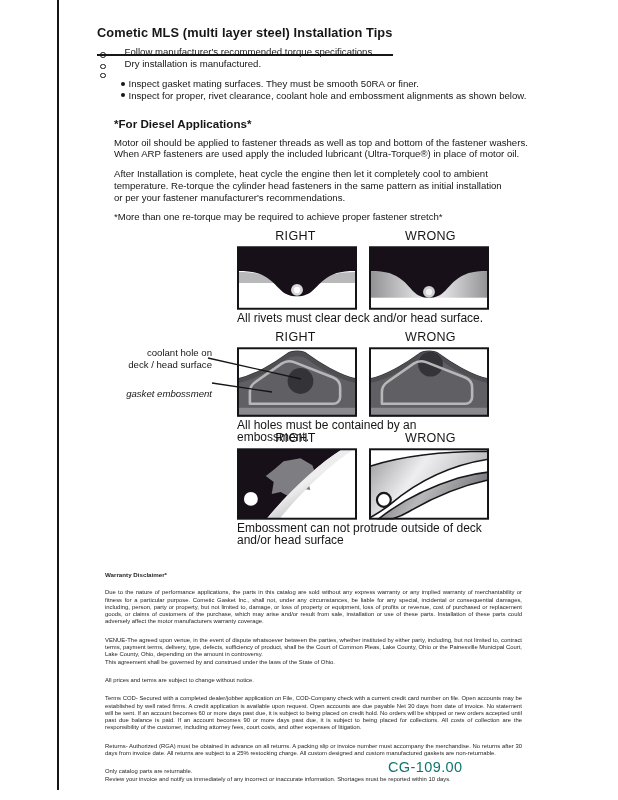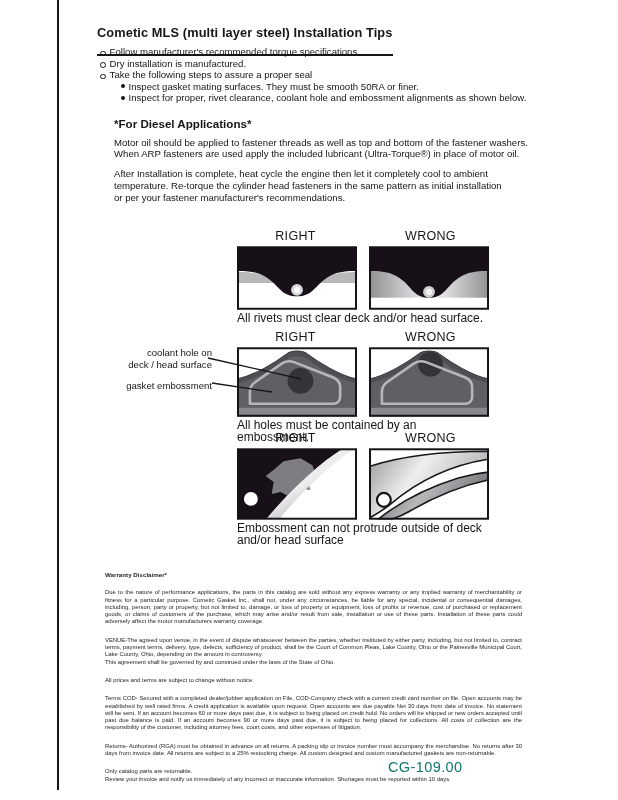--- a/index.html
+++ b/index.html
@@ -2,38 +2,38 @@
 <html style="--ink: #161616; --diagram-black: #171019; --deck-gray: #b9b9bb; --gasket-gray: #606064; --gasket-rim: #4e4e53; --emboss-line: #b7b7ba; --hole-dark: #343438; --blob-gray: #7e7e82;"><head>
 <meta charset="utf-8">
 <style>
   html,body{margin:0;padding:0;background:#ffffff;}
   #page{position:relative;width:618px;height:800px;background:#fff;overflow:hidden;
         font-family:"Liberation Sans","DejaVu Sans",sans-serif;color:var(--ink,#161616);}
   .vrule{position:absolute;left:57px;top:0;width:2px;height:790px;background:var(--ink,#161616);}
   .title{position:absolute;left:97px;top:25px;font-size:12.8px;font-weight:700;
          border-bottom:2px solid var(--ink,#161616);padding-bottom:14px;letter-spacing:.1px;}
   .bullets{position:absolute;left:100px;top:46px;width:480px;font-size:9.6px;line-height:11.6px;}
-  .b-row{display:flex;align-items:center;}
+  .b-row{display:flex;align-items:flex-end;gap:15px;}
   .b-marker{flex:none;width:3.6px;height:3.6px;border:1px solid var(--ink,#161616);border-radius:50%;margin:3.4px 4px 0 0;}
   .s-row{display:flex;align-items:flex-start;margin-left:21px;}
   .s-marker{flex:none;width:4px;height:4px;background:var(--ink,#161616);border-radius:50%;margin:3.4px 3.5px 0 0;}
   .diesel{position:absolute;left:114px;top:118px;width:470px;font-size:9.6px;line-height:11.7px;}
   .diesel .dh{font-size:11.6px;font-weight:700;margin:0 0 7px 0;}
   .diesel p{margin:0 0 8px 0;white-space:pre-line;}
   .figrow{position:absolute;left:237px;width:252px;}
   #row1{top:229px;} #row2{top:330px;} #row3{top:431px;}
   .figlabels{display:flex;gap:18px;margin-bottom:3px;}
   .figlabels span{display:block;text-align:center;font-size:12.5px;letter-spacing:.3px;}
   .figlabels span:first-child{width:120px;} .figlabels span:last-child{width:120px;}
   .figboxes{display:flex;gap:12px;}
   .figcap{font-size:12px;line-height:11.5px;margin-top:3px;white-space:pre-line;}
   .figcap.center{width:252px;}
   .f2label{position:absolute;text-align:right;font-size:9.6px;line-height:11.5px;white-space:pre-line;}
   #f2l1{left:118px;top:347px;width:94px;}
-  #f2l2{left:112px;top:380px;width:100px;}
+  #f2l2{left:112px;top:388px;width:100px;font-style:italic;}
   #leader-overlay{position:absolute;left:206px;top:354px;}
   .legal{position:absolute;left:105px;top:571px;width:417px;font-size:5.9px;line-height:7.3px;color:#252525;}
   .legal .lh{font-weight:700;font-size:6.2px;margin:0 0 11px 0;}
   .legal p{margin:0 0 11px 0;white-space:pre-line;text-align:justify;}
   .footer-code{position:absolute;left:388px;top:759px;font-size:14.5px;letter-spacing:.4px;color:#0f766e;}
   svg{display:block;}
 </style>
 </head>
 <body>
 
@@ -46,39 +46,39 @@
     <div class="b-row">
       <span class="b-marker"></span>
       <span>Follow manufacturer's recommended torque specifications.</span>
     </div>
     <div class="b-row">
       <span class="b-marker"></span>
       <span>Dry installation is manufactured.</span>
     </div>
     <div class="b-row">
       <span class="b-marker"></span>
-      <span>Take the following steps to assure a proper seal</span>
     </div>
     <div class="s-row">
       <span class="s-marker"></span>
       <span>Inspect gasket mating surfaces.  They must be smooth 50RA or finer.</span>
     </div>
     <div class="s-row">
       <span class="s-marker"></span>
       <span>Inspect for proper, rivet clearance, coolant hole and embossment alignments as shown below.</span>
     </div>
   </div>
 
   <div class="diesel">
     <div class="dh">*For Diesel Applications*</div>
     <p>Motor oil should be applied to fastener threads as well as top and bottom of the fastener washers.
 When ARP fasteners are used apply the included lubricant (Ultra-Torque®) in place of motor oil.</p>
     <p>After Installation is complete, heat cycle the engine then let it completely cool to ambient
 temperature. Re-torque the cylinder head fasteners in the same pattern as initial installation
 or per your fastener manufacturer's recommendations.</p>
+    <p>*More than one re-torque may be required to achieve proper fastener stretch*</p>
   </div>
 
   <div class="figrow" id="row1">
     <div class="figlabels">
       <span>RIGHT</span>
       <span>WRONG</span>
     </div>
     <div class="figboxes">
       <svg width="120" height="64" viewBox="0 0 121 64">
         <rect x="0" y="0" width="121" height="64" fill="#fff"></rect>

